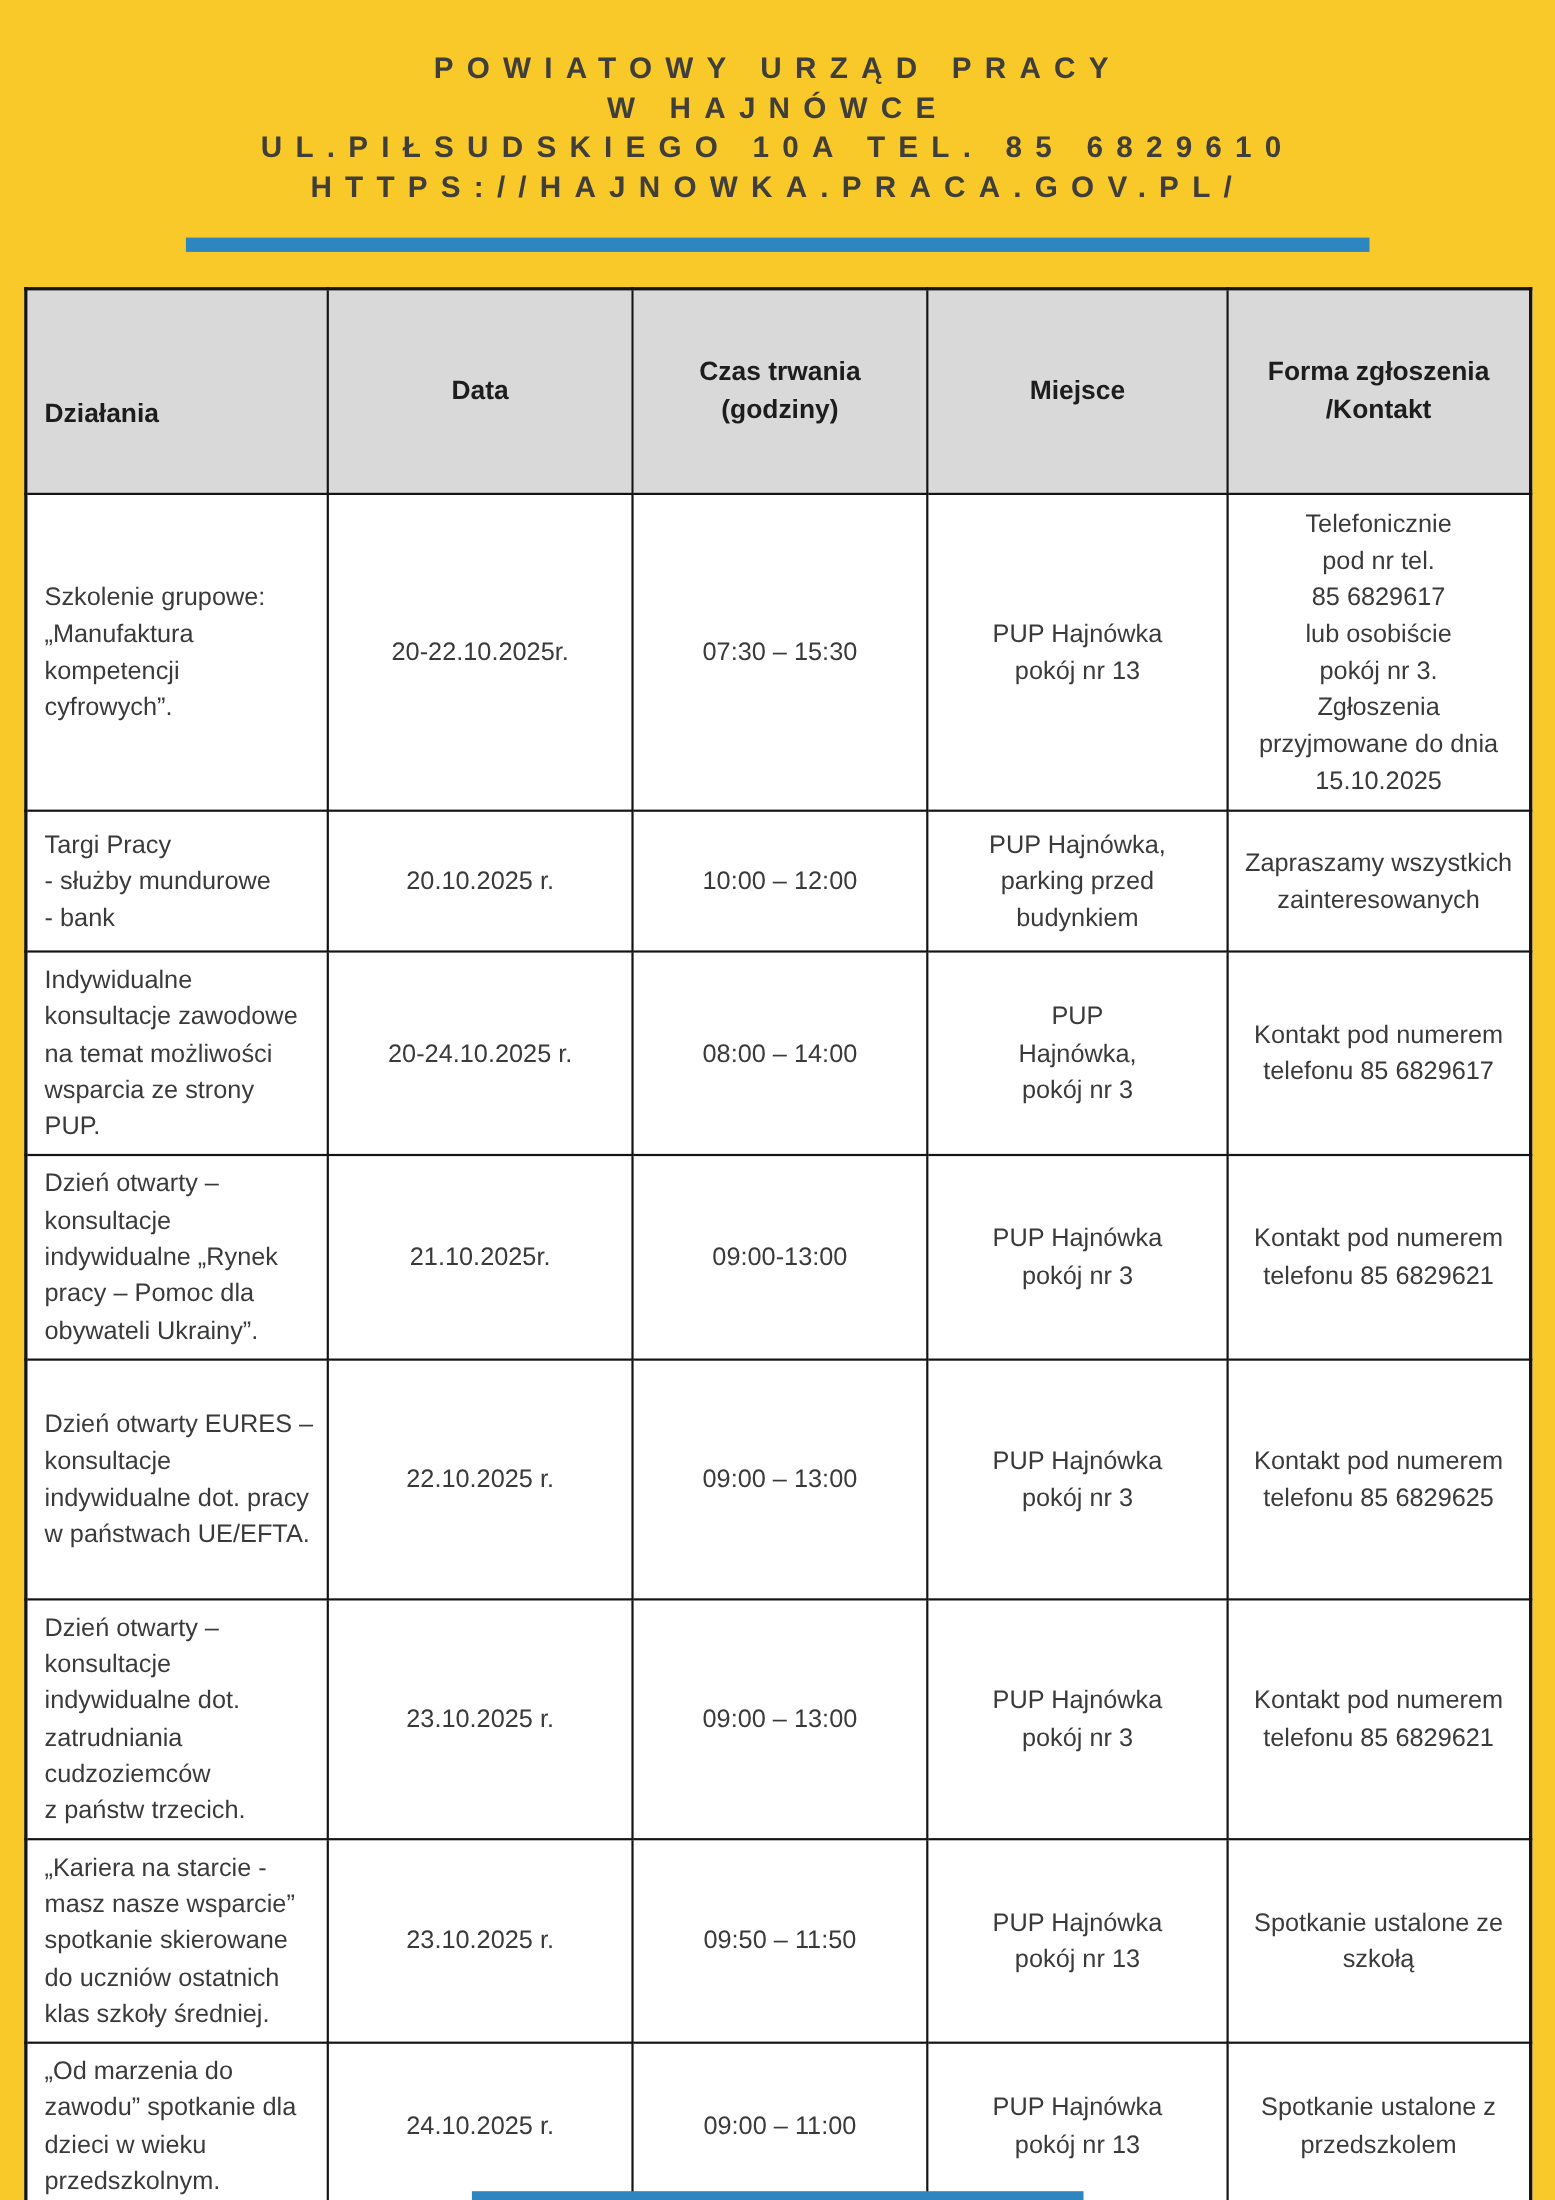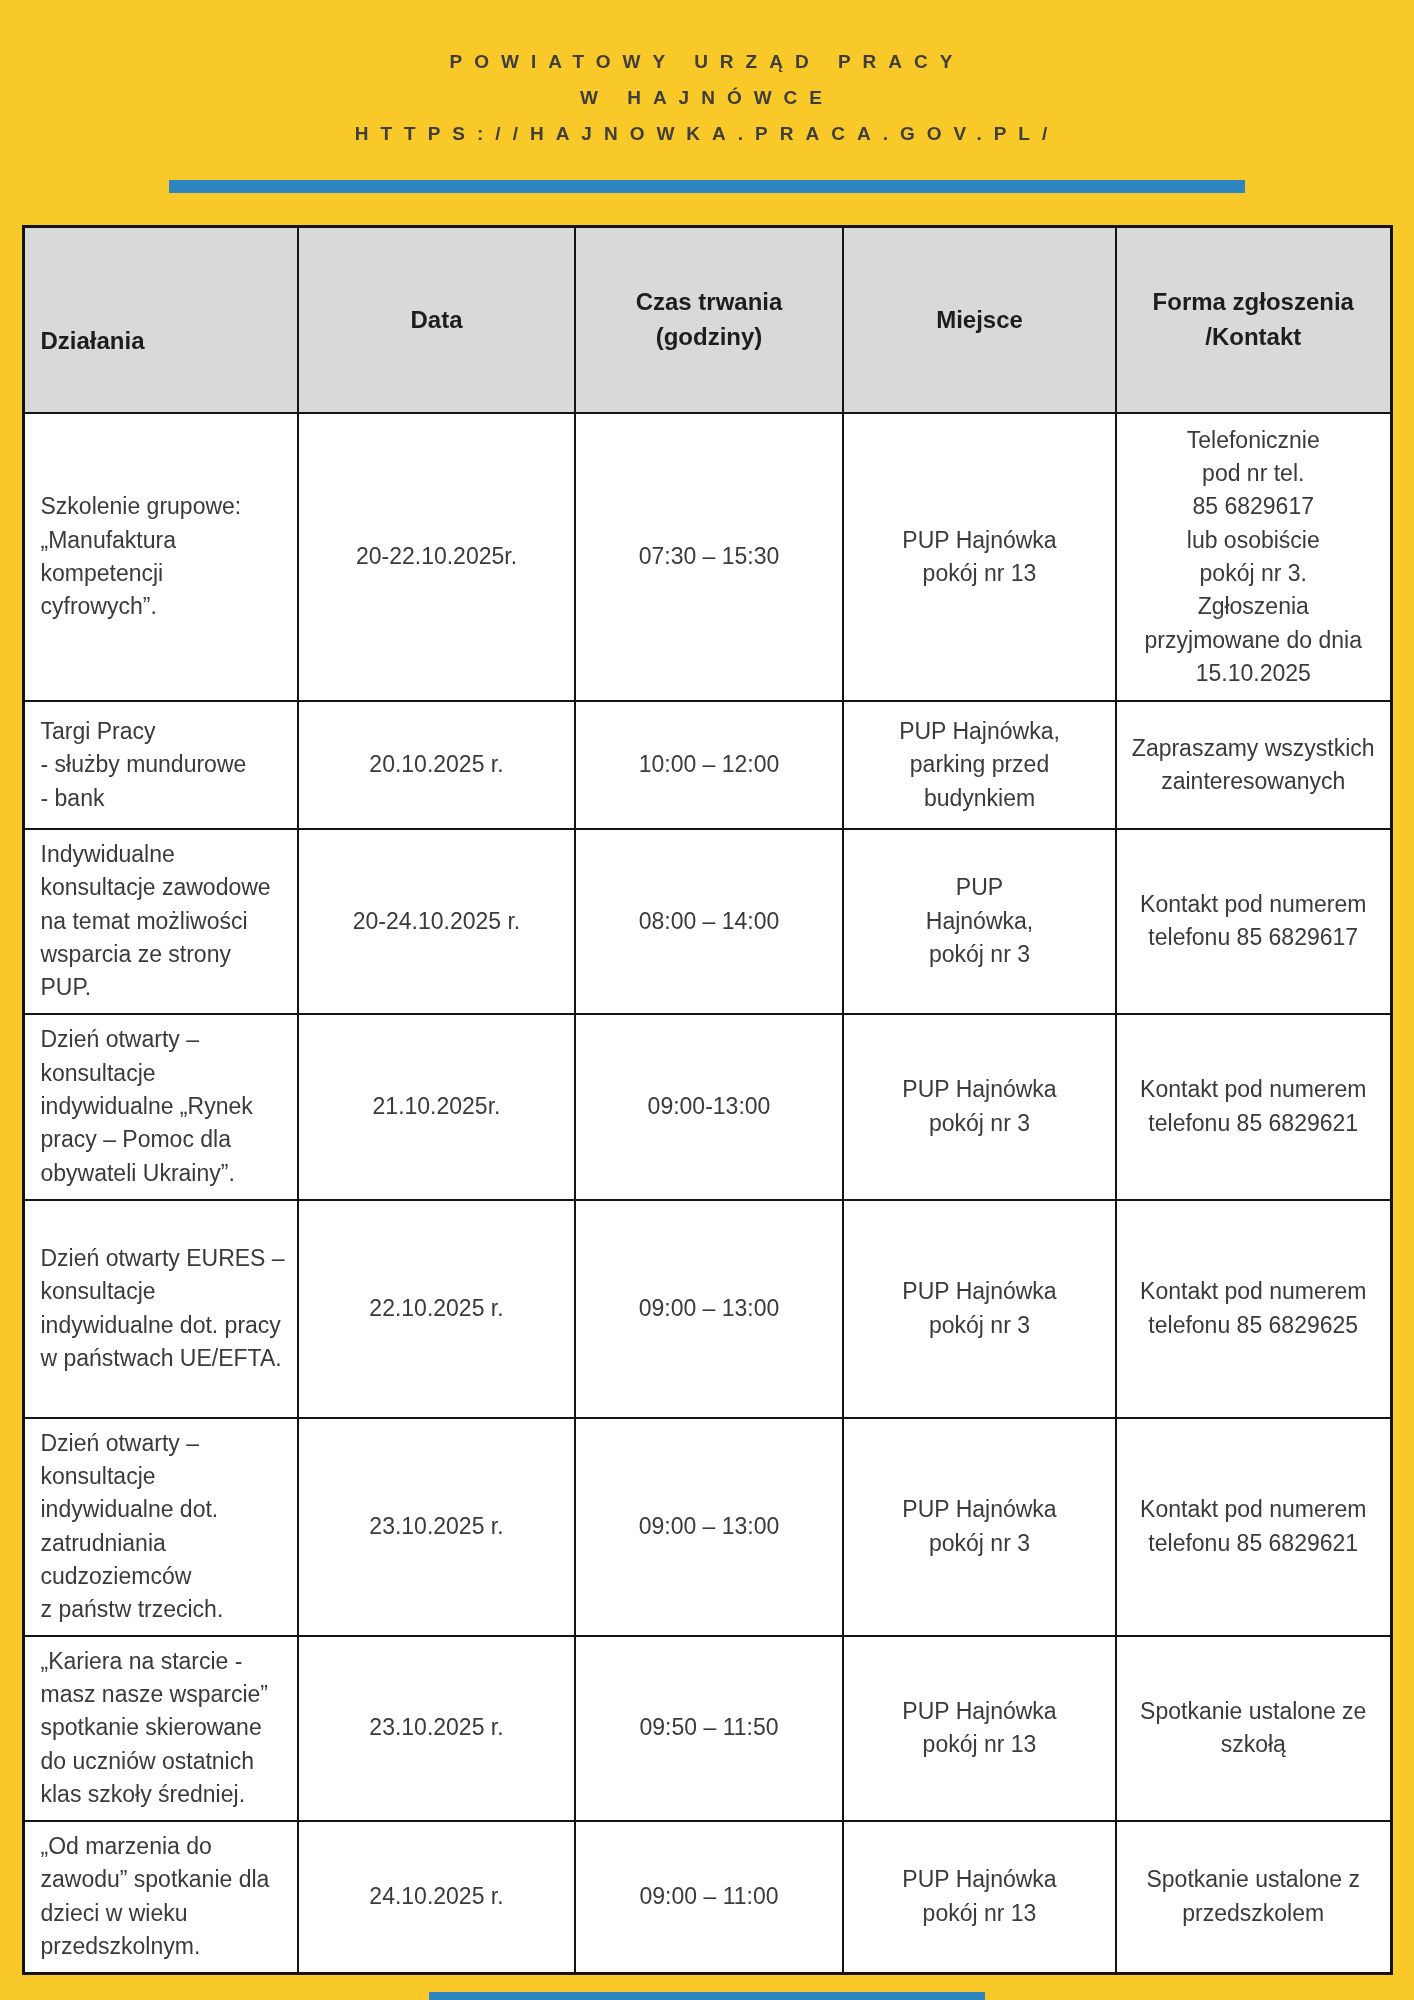--- a/index.html
+++ b/index.html
@@ -10,21 +10,21 @@
     font-family:"Liberation Sans","DejaVu Sans",sans-serif;
     color:#333;
     overflow:hidden;
   }
   .header{
     padding-top:44px;
     text-align:center;
   }
   .h-line{
     font-weight:700;
-    font-size:19px;
+    font-size:27px;
     line-height:36px;
     letter-spacing:12px;
     color:#3f3e3a;
     white-space:nowrap;
   }
   .accent-bar{
     width:1076px;height:13px;
     background:#2E86C1;
     margin:28px auto 0 auto;
   }
@@ -84,20 +84,21 @@
     width:556px;height:8px;
     background:#2E86C1;
   }
 </style>
 </head>
 <body>
 
 <div class="header">
   <div class="h-line">POWIATOWY URZĄD PRACY</div>
   <div class="h-line">W HAJNÓWCE</div>
+  <div class="h-line">UL.PIŁSUDSKIEGO 10A TEL. 85 6829610</div>
   <div class="h-line">HTTPS://HAJNOWKA.PRACA.GOV.PL/</div>
 </div>
 
 <div class="accent-bar"></div>
 
 <table class="schedule">
   <colgroup>
     <col style="width:275px">
     <col style="width:277px">
     <col style="width:268px">

